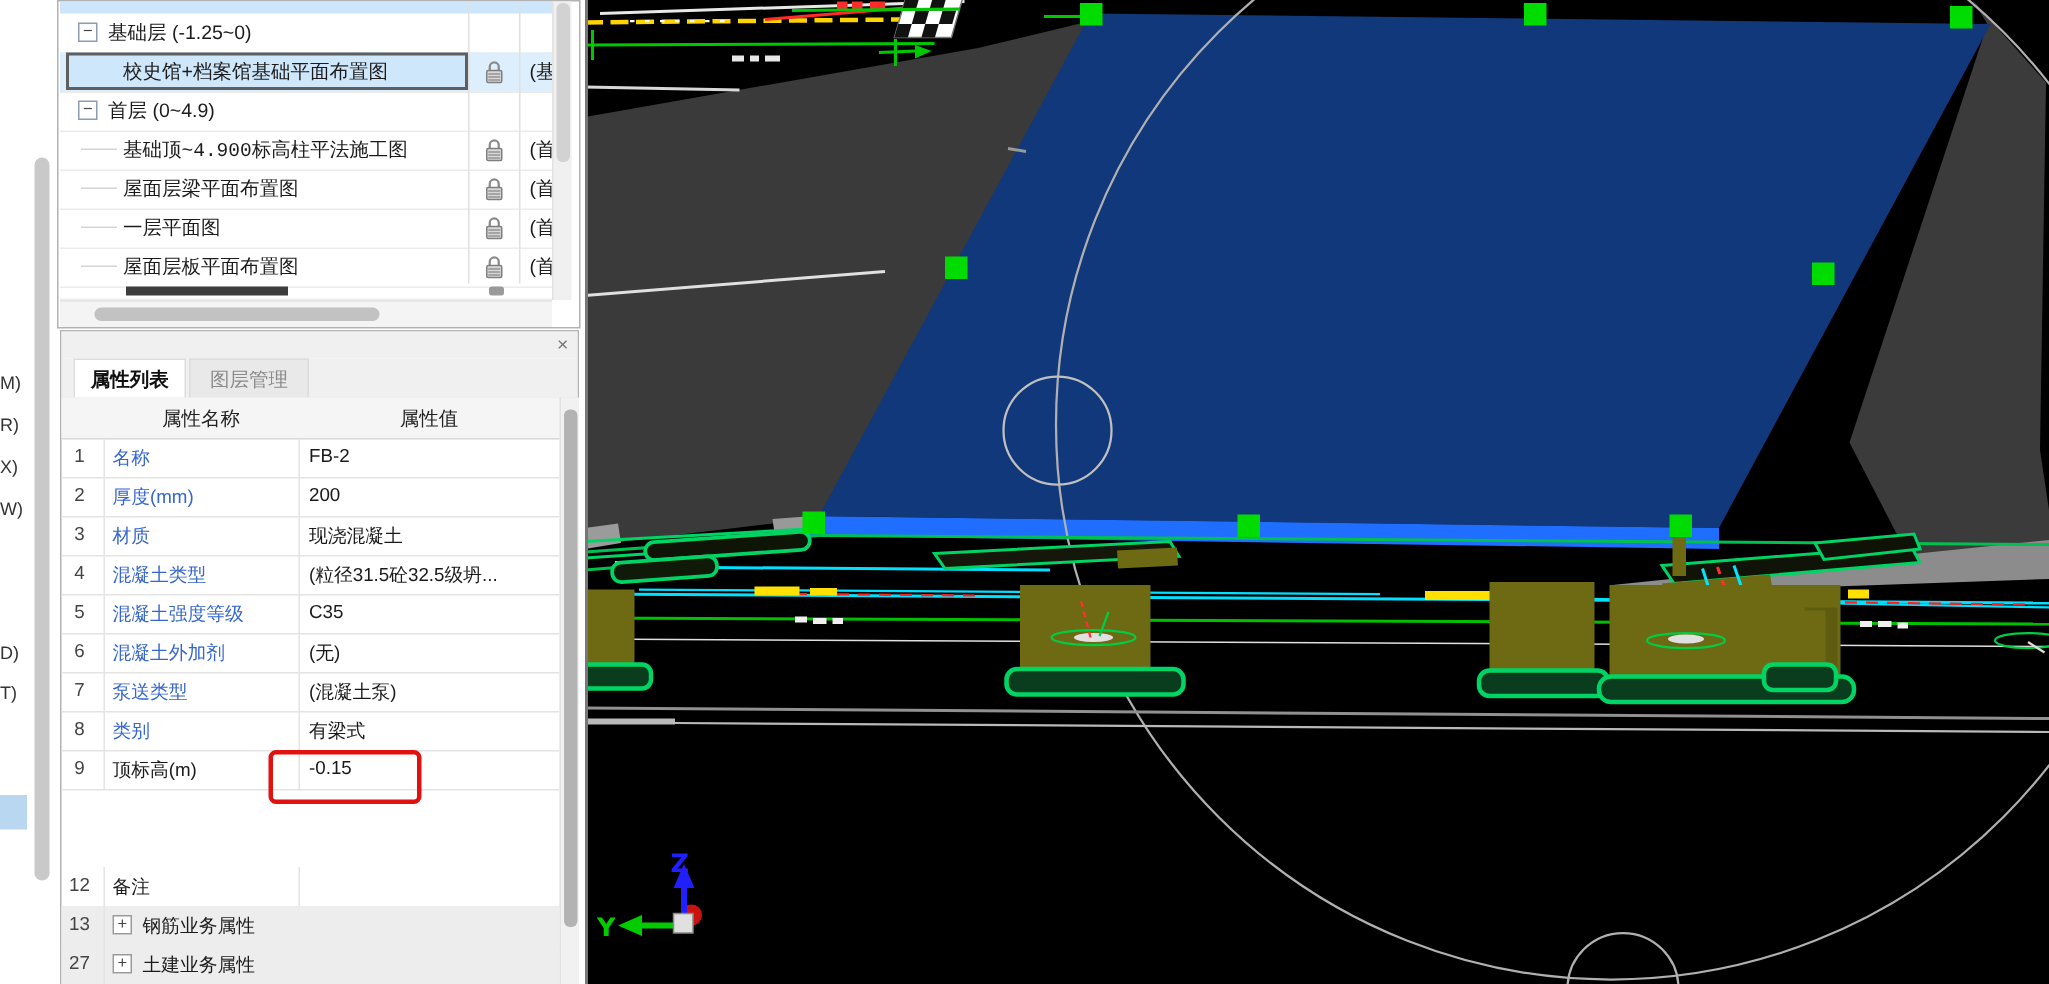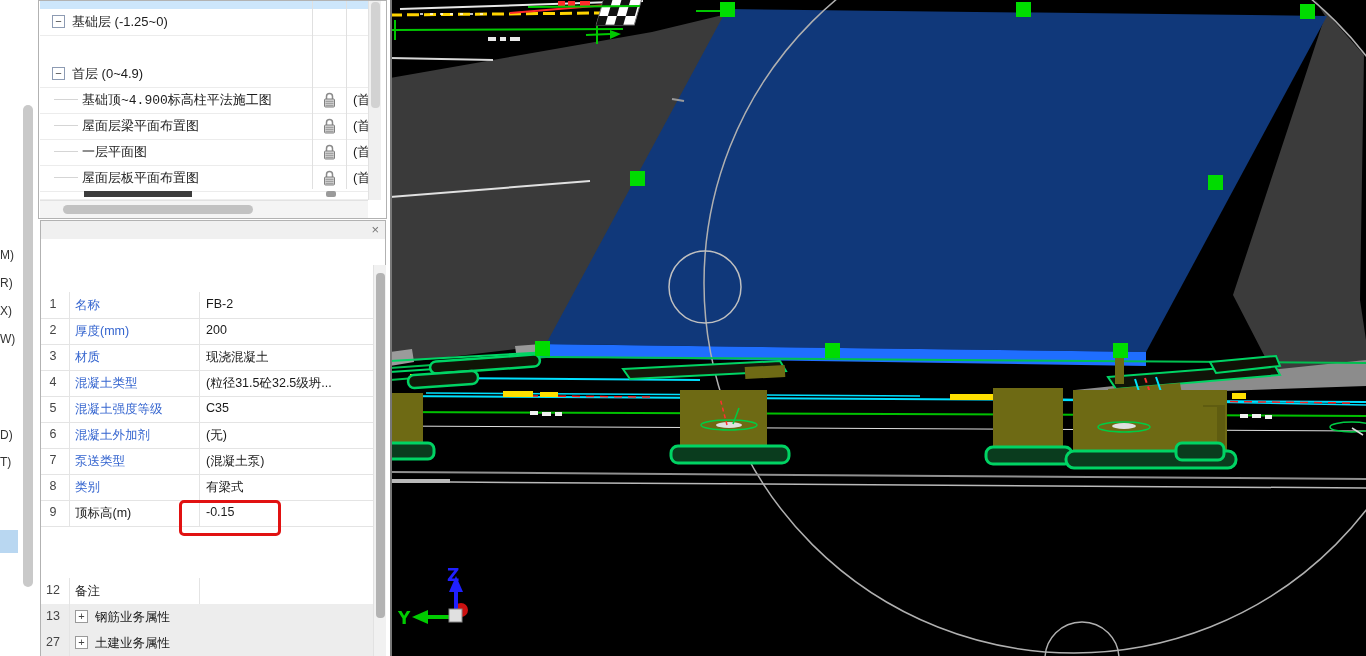--- a/index.html
+++ b/index.html
@@ -80,20 +80,32 @@
   </div>
 
   <div id="tree">
     <div class="tree-top-sel"></div>
 
     <div class="t-row" style="top:8px">
       <span class="grp-box">−</span>
       <span class="grp-label">基础层 (-1.25~0)</span>
     </div>
 
+    <div class="t-row t-sel" style="top:34px">
+      <span class="t-selbox"></span>
+      <span class="t-selname">校史馆+档案馆基础平面布置图</span>
+      <span class="lock"><svg width="13" height="16" viewBox="0 0 13 16">
+            <path d="M3.5 7V4.6a3 3 0 016 0V7" fill="none" stroke="#8a8a8a" stroke-width="1.5"></path>
+            <rect x="1.5" y="7" width="10" height="8" rx="1" fill="#d8d8d8" stroke="#7f7f7f"></rect>
+            <line x1="2.5" y1="9.3" x2="10.5" y2="9.3" stroke="#949494"></line>
+            <line x1="2.5" y1="11.3" x2="10.5" y2="11.3" stroke="#949494"></line>
+            <line x1="2.5" y1="13.3" x2="10.5" y2="13.3" stroke="#949494"></line>
+          </svg></span>
+      <span class="t-suffix">(基</span>
+    </div>
 
     <div class="t-row" style="top:60px">
       <span class="grp-box">−</span>
       <span class="grp-label">首层 (0~4.9)</span>
     </div>
 
     <div class="t-row" style="top:86px">
       <span class="t-dash"></span>
       <span class="t-name">基础顶~4.900标高柱平法施工图</span>
       <span class="lock"><svg width="13" height="16" viewBox="0 0 13 16">
@@ -156,20 +168,28 @@
         <div class="t-vthumb"></div>
       </div>
     <div class="t-hscroll">
         <div class="t-hthumb"></div>
       </div>
   </div>
 
   <div id="props">
     <div class="p-titlebar">
       <span class="p-close">×</span>
+    </div>
+    <div class="p-tabs">
+      <div class="p-tab active">属性列表</div>
+      <div class="p-tab inactive">图层管理</div>
+    </div>
+    <div class="p-head">
+      <span class="h1">属性名称</span>
+      <span class="h2">属性值</span>
     </div>
 
     <div class="p-row lnk" style="top:71px">
         <span class="p-no">1</span>
         <span class="p-nodiv"></span>
         <span class="p-name">名称</span>
         <span class="p-vdiv"></span>
         <span class="p-val">FB-2</span>
       </div>
     <div class="p-row lnk" style="top:97px">

